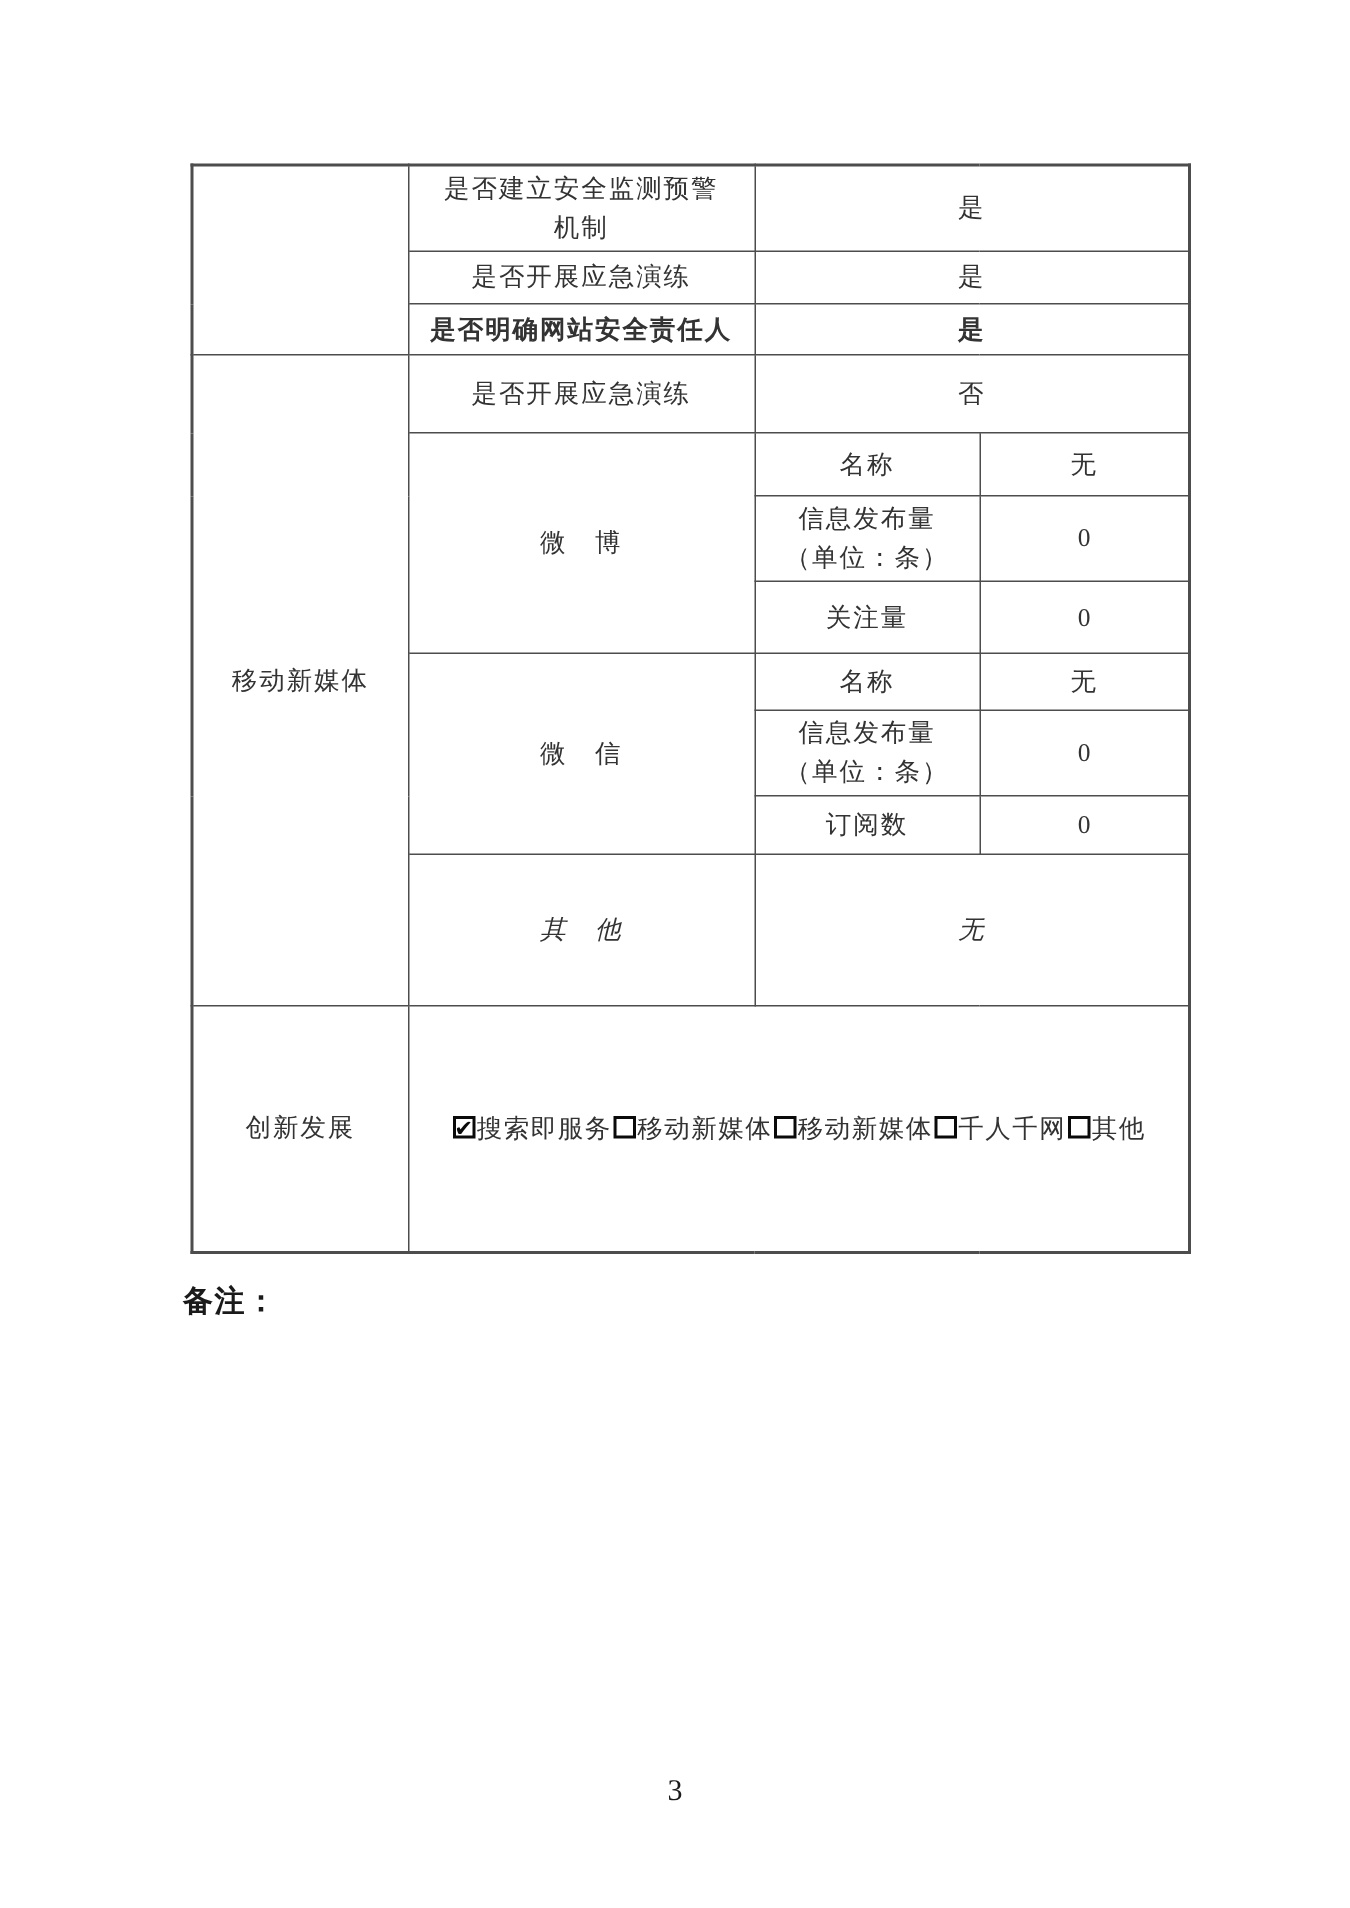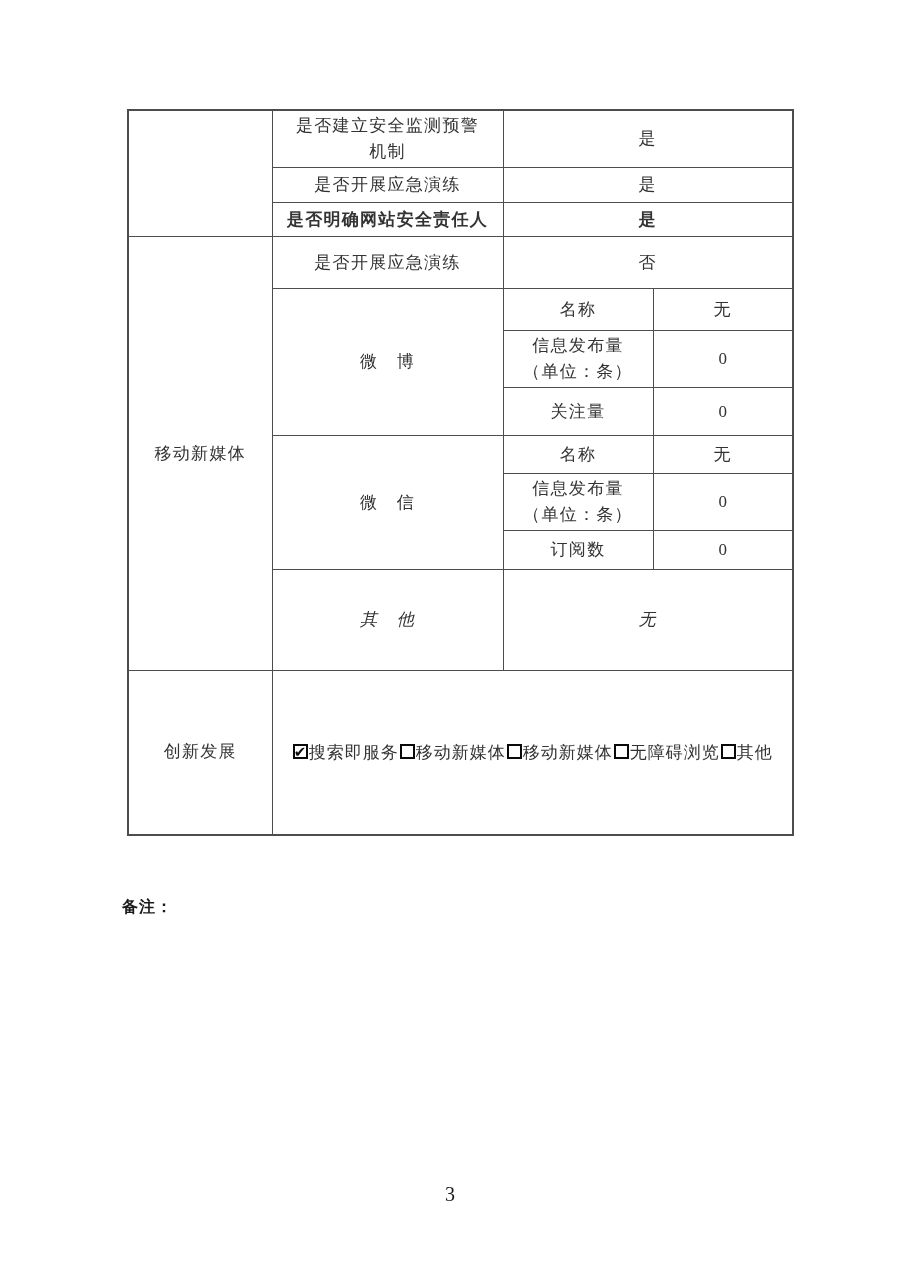--- a/index.html
+++ b/index.html
@@ -61,22 +61,22 @@
     content: "✔";
     position: absolute;
     left: -1px; top: -7px;
     font-size: 15px;
     font-weight: bold;
     color: #0a0a0a;
     font-family: "DejaVu Sans", sans-serif;
   }
   .remarks {
     position: absolute;
-    left: 122px; top: 897px;
-    font-size: 16px;
+    left: 122px; top: 854px;
+    font-size: 20px;
     font-weight: bold;
     letter-spacing: 1px;
     color: #1a1a1a;
   }
   .page-number {
     position: absolute;
     left: 0; top: 1183px;
     width: 100%;
     text-align: center;
     font-size: 20px;
@@ -152,21 +152,21 @@
             <span class="checkbox" data-checked="true"></span>
             <span>搜索即服务</span>
           </span><span class="option">
             <span class="checkbox" data-checked="false"></span>
             <span>移动新媒体</span>
           </span><span class="option">
             <span class="checkbox" data-checked="false"></span>
             <span>移动新媒体</span>
           </span><span class="option">
             <span class="checkbox" data-checked="false"></span>
-            <span>无障碍浏览</span>
+            <span>千人千网</span>
           </span><span class="option">
             <span class="checkbox" data-checked="false"></span>
             <span>其他</span>
           </span>
       </td>
     </tr>
   </tbody>
 </table>
 
 <div class="remarks">备注：</div>

